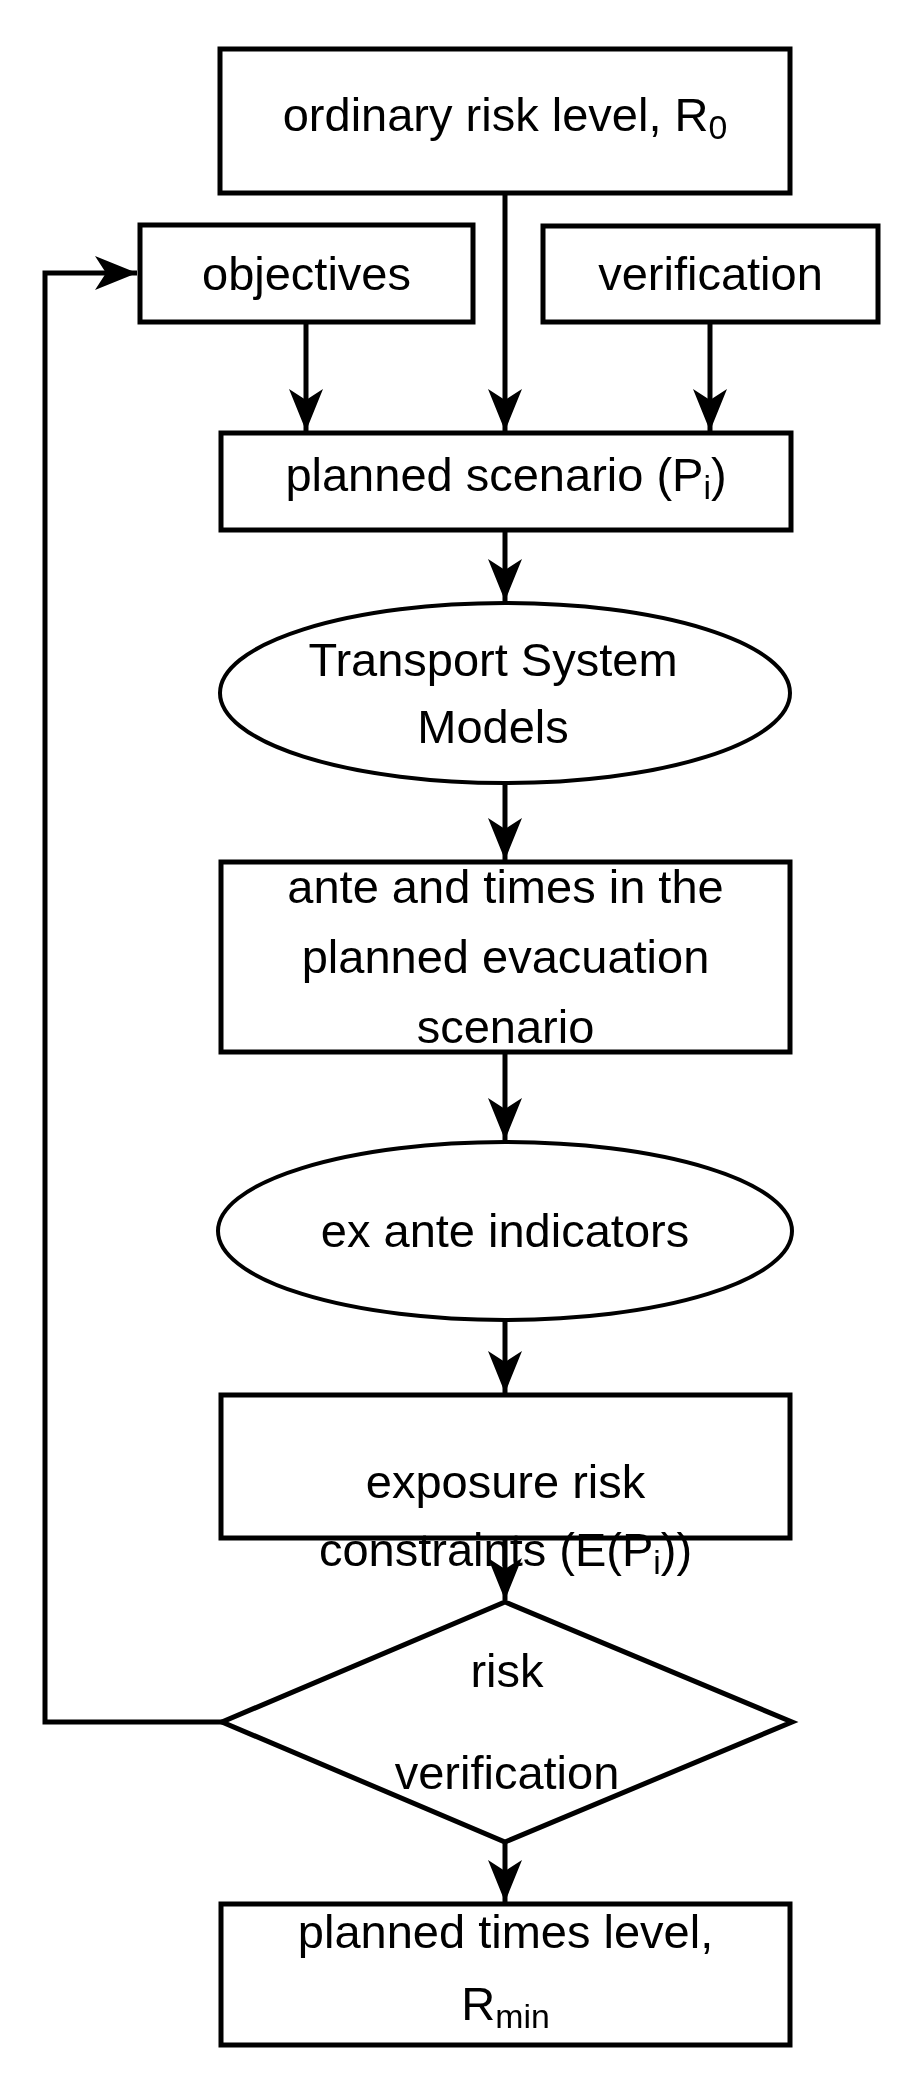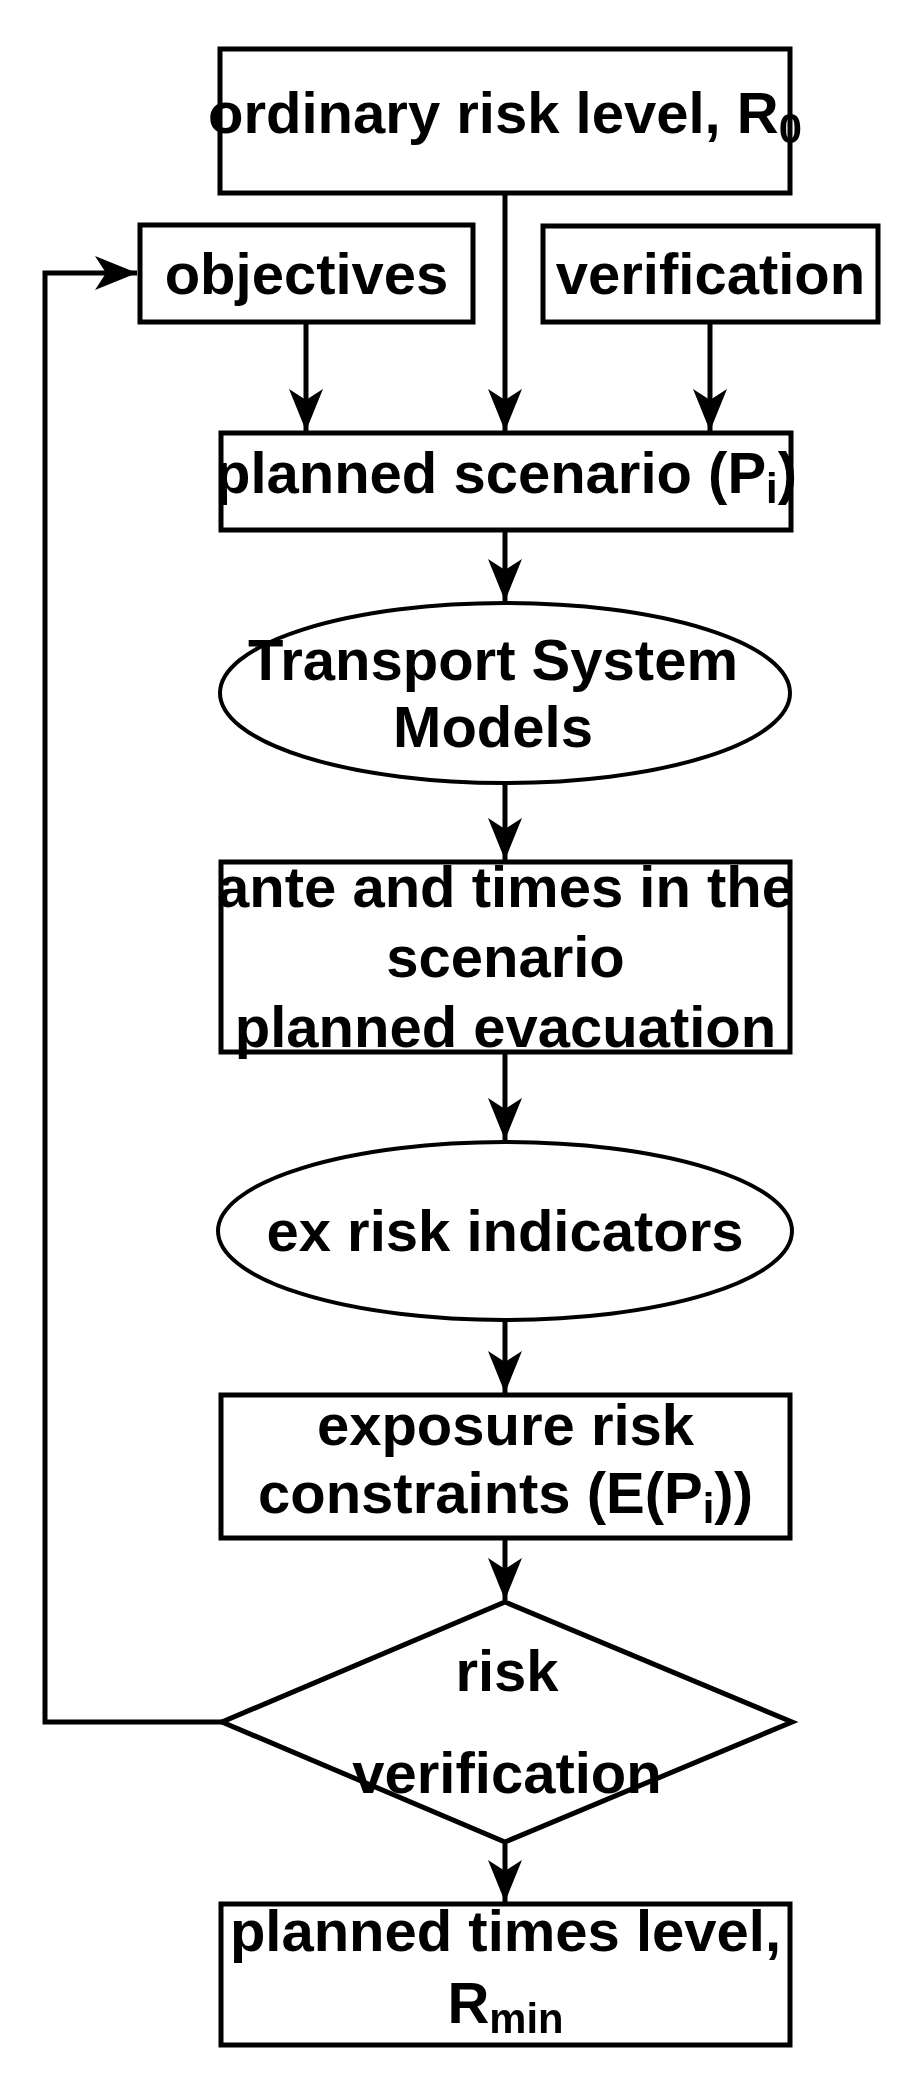--- a/index.html
+++ b/index.html
@@ -10,24 +10,23 @@
     font-family:"Liberation Sans", sans-serif;
     color:#000000;
     overflow:hidden;
   }
   .connectors { position:absolute; left:0; top:0; width:922px; height:2090px; }
   .label {
     position:absolute;
     display:flex; flex-direction:column;
     align-items:center; justify-content:center;
     text-align:right;
-    font-size:58px;
+    font-size:47px;
     line-height:68px;
     white-space:nowrap;
-    font-weight:bold;
   }
   .sub { font-size:0.72em; vertical-align:-0.24em; }
 </style>
 </head>
 <body>
 
 <div class="canvas">
 
   <svg class="connectors" viewBox="0 0 922 2090" xmlns="http://www.w3.org/2000/svg">
     <defs>
@@ -75,29 +74,29 @@
     <span><span>planned scenario (P</span><span class="sub">i</span><span>)</span></span>
   </div>
 
   <div class="label" style="left:208px; top:603px; width:570px; height:180px; line-height:67px;">
     <span>Transport System</span>
     <span>Models</span>
   </div>
 
   <div class="label" style="left:221px; top:862px; width:569px; height:190px; line-height:70px;">
     <span>ante and times in the</span>
+    <span>planned evacuation</span>
     <span>scenario</span>
-    <span>planned evacuation</span>
   </div>
 
   <div class="label" style="left:218px; top:1142px; width:574px; height:178px;">
-    <span>ex risk indicators</span>
+    <span>ex ante indicators</span>
   </div>
 
-  <div class="label" style="left:221px; top:1395px; width:569px; height:143px; line-height:68px;">
+  <div class="label" style="left:221px; top:1451px; width:569px; height:143px; line-height:68px;">
     <span>exposure risk</span>
     <span><span>constraints (E(P</span><span class="sub">i</span><span>))</span></span>
   </div>
 
   <div class="label" style="left:222px; top:1602px; width:570px; height:240px; line-height:74px;gap:28px;">
     <span>risk</span>
     <span>verification</span>
   </div>
 
   <div class="label" style="left:221px; top:1904px; width:569px; height:141px; line-height:72px;">

